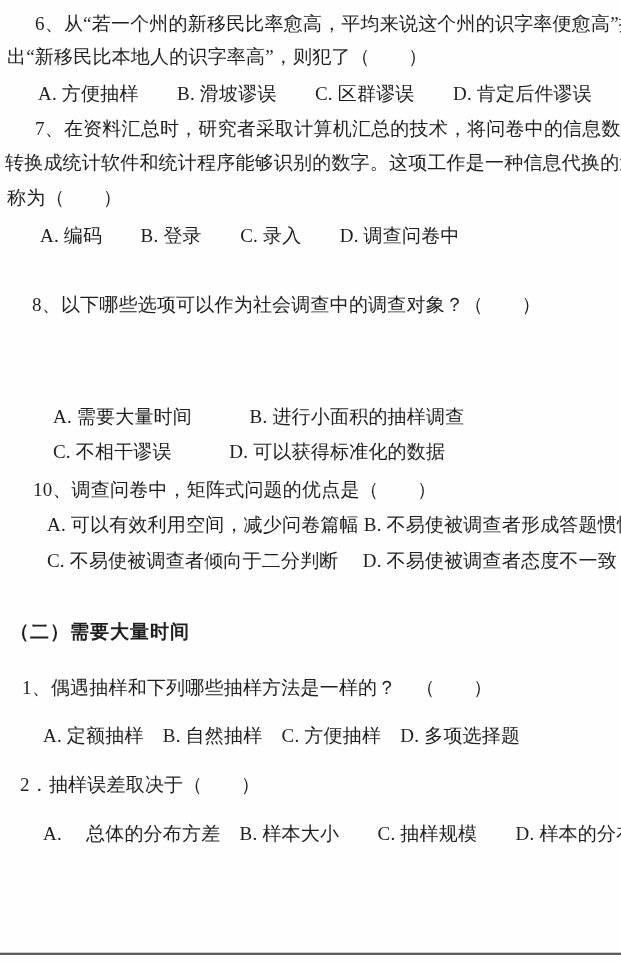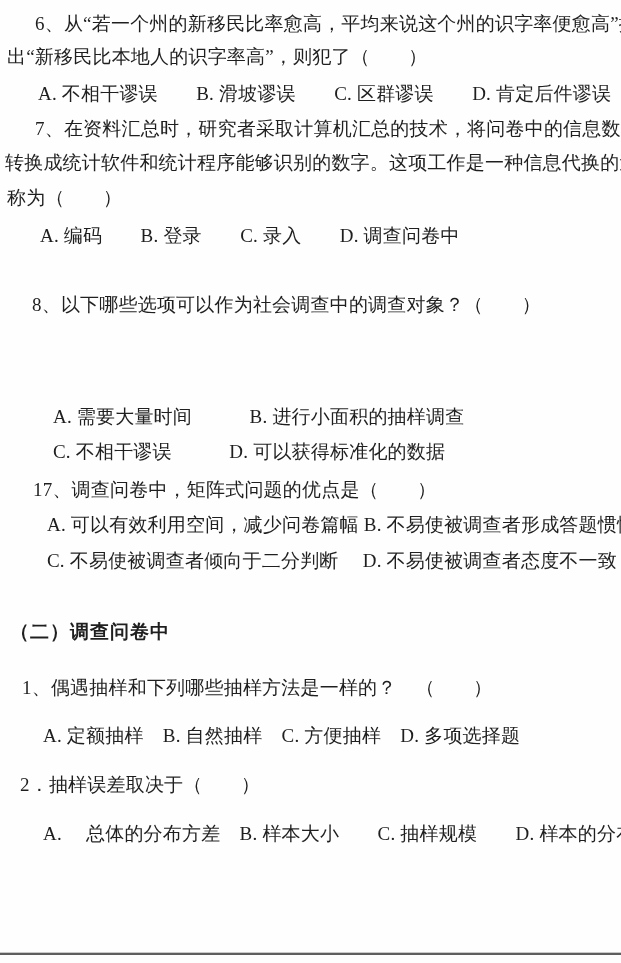--- a/index.html
+++ b/index.html
@@ -51,37 +51,37 @@
     background: #5e5e5e;
   }
 </style>
 </head>
 <body>
 
 <div class="page">
 
   <div class="tl" style="top:13px;left:35px">6、从“若一个州的新移民比率愈高，平均来说这个州的识字率便愈高”推论</div>
   <div class="tl" style="top:46px;left:7px">出“新移民比本地人的识字率高”，则犯了（　　）</div>
-  <div class="tl" style="top:83px;left:38px">A. 不相干谬误　　B. 滑坡谬误　　C. 区群谬误　　D. 肯定后件谬误</div>
+  <div class="tl" style="top:83px;left:38px">A. 方便抽样　　B. 滑坡谬误　　C. 区群谬误　　D. 肯定后件谬误</div>
 
   <div class="tl" style="top:118px;left:35px">7、在资料汇总时，研究者采取计算机汇总的技术，将问卷中的信息数字化，</div>
   <div class="tl" style="top:152px;left:5px">转换成统计软件和统计程序能够识别的数字。这项工作是一种信息代换的过程，被</div>
   <div class="tl" style="top:187px;left:7px">称为（　　）</div>
   <div class="tl" style="top:225px;left:40px">A. 编码　　B. 登录　　C. 录入　　D. 调查问卷中</div>
 
   <div class="tl" style="top:294px;left:32px">8、以下哪些选项可以作为社会调查中的调查对象？（　　）</div>
 
   <div class="tl" style="top:406px;left:53px">A. 需要大量时间　　　B. 进行小面积的抽样调查</div>
   <div class="tl" style="top:441px;left:53px">C. 不相干谬误　　　D. 可以获得标准化的数据</div>
 
-  <div class="tl" style="top:479px;left:33px">17、调查问卷中，矩阵式问题的优点是（　　）</div>
+  <div class="tl" style="top:479px;left:33px">10、调查问卷中，矩阵式问题的优点是（　　）</div>
   <div class="tl" style="top:514px;left:47px">A. 可以有效利用空间，减少问卷篇幅 B. 不易使被调查者形成答题惯性</div>
   <div class="tl" style="top:550px;left:47px">C. 不易使被调查者倾向于二分判断　 D. 不易使被调查者态度不一致</div>
 
-  <div class="tl heading" style="top:621px;left:10px">（二）调查问卷中</div>
+  <div class="tl heading" style="top:621px;left:10px">（二）需要大量时间</div>
 
   <div class="tl" style="top:677px;left:22px">1、偶遇抽样和下列哪些抽样方法是一样的？　（　　）</div>
   <div class="tl" style="top:725px;left:43px">A. 定额抽样　B. 自然抽样　C. 方便抽样　D. 多项选择题</div>
 
   <div class="tl" style="top:774px;left:20px">2．抽样误差取决于（　　）</div>
   <div class="tl" style="top:823px;left:43px">A. 　总体的分布方差　B. 样本大小　　C. 抽样规模　　D. 样本的分布方差</div>
 
   <div class="divider-light"></div>
   <div class="divider-dark"></div>
 

